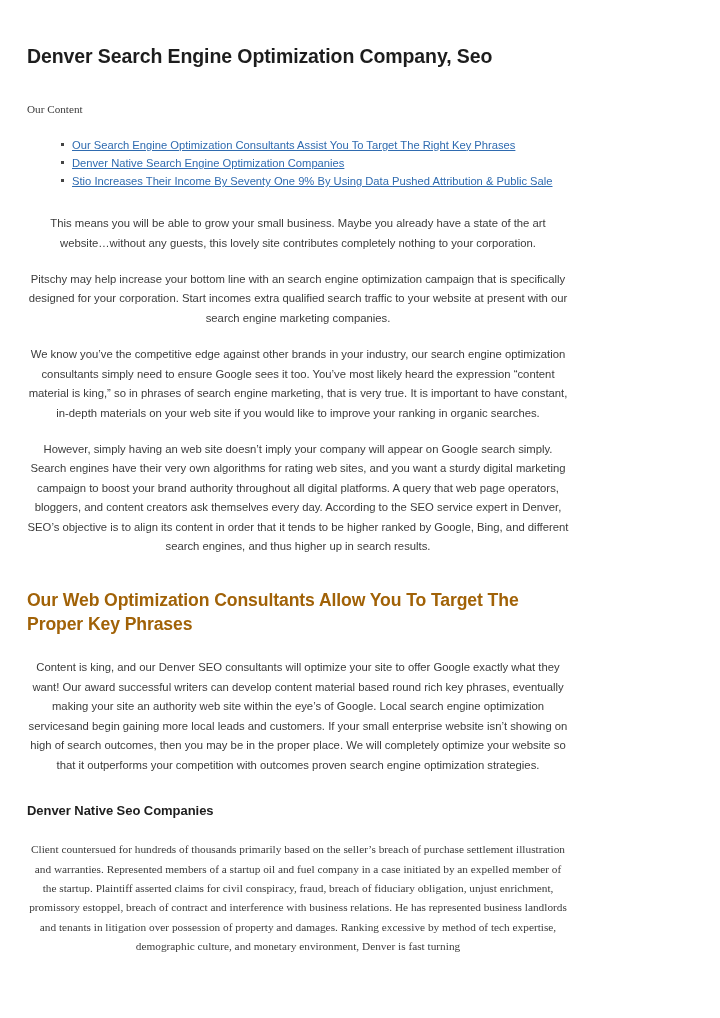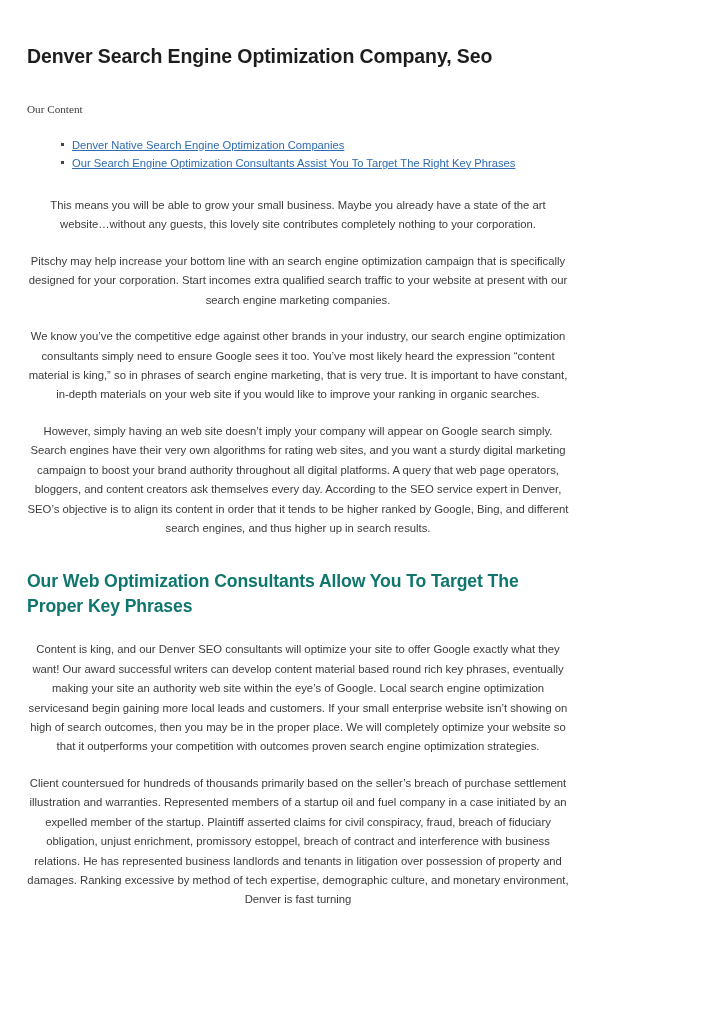--- a/index.html
+++ b/index.html
@@ -70,25 +70,26 @@
   }
   p.body {
     font-size: 11.3px;
     line-height: 1.72;
     color: #3b3b3b;
     margin: 0 0 17px 0;
     text-align: center;
   }
   p.body.last {
     margin-bottom: 4px;
+    font-family: Liberation Serif, serif;
   }
   h2.section-title {
     font-size: 17.6px;
     font-weight: bold;
-    color: #0f766e;
+    color: #a16207;
     line-height: 1.42;
     letter-spacing: -0.1px;
     margin: 31px 0 21px 0;
     max-width: 645px;
   }
   h3.sub-title {
     font-size: 13px;
     font-weight: bold;
     color: #1d1d1d;
     line-height: 1.4;
@@ -103,38 +104,42 @@
 <body>
 
 <div class="page">
 
   <h1 class="doc-title">Denver Search Engine Optimization Company, Seo</h1>
 
   <p class="intro-label">Our Content</p>
 
   <ul class="toc">
     <li>
+      <a href="#">Our Search Engine Optimization Consultants Assist You To Target The Right Key Phrases</a>
+    </li>
+    <li>
       <a href="#">Denver Native Search Engine Optimization Companies</a>
     </li>
     <li>
-      <a href="#">Our Search Engine Optimization Consultants Assist You To Target The Right Key Phrases</a>
+      <a href="#">Stio Increases Their Income By Seventy One 9% By Using Data Pushed Attribution &amp; Public Sale</a>
     </li>
   </ul>
 
   <div class="content-col">
     <p class="body">This means you will be able to grow your small business. Maybe you already have a state of the art website…without any guests, this lovely site contributes completely nothing to your corporation.</p>
     <p class="body">Pitschy may help increase your bottom line with an search engine optimization campaign that is specifically designed for your corporation. Start incomes extra qualified search traffic to your website at present with our search engine marketing companies.</p>
     <p class="body">We know you’ve the competitive edge against other brands in your industry, our search engine optimization consultants simply need to ensure Google sees it too. You’ve most likely heard the expression “content material is king,” so in phrases of search engine marketing, that is very true. It is important to have constant, in-depth materials on your web site if you would like to improve your ranking in organic searches.</p>
     <p class="body">However, simply having an web site doesn’t imply your company will appear on Google search simply. Search engines have their very own algorithms for rating web sites, and you want a sturdy digital marketing campaign to boost your brand authority throughout all digital platforms. A query that web page operators, bloggers, and content creators ask themselves every day. According to the SEO service expert in Denver, SEO’s objective is to align its content in order that it tends to be higher ranked by Google, Bing, and different search engines, and thus higher up in search results.</p>
   </div>
 
   <h2 class="section-title">Our Web Optimization Consultants Allow You To Target The Proper Key Phrases</h2>
 
   <div class="content-col">
     <p class="body">Content is king, and our Denver SEO consultants will optimize your site to offer Google exactly what they want! Our award successful writers can develop content material based round rich key phrases, eventually making your site an authority web site within the eye’s of Google. Local search engine optimization servicesand begin gaining more local leads and customers. If your small enterprise website isn’t showing on high of search outcomes, then you may be in the proper place. We will completely optimize your website so that it outperforms your competition with outcomes proven search engine optimization strategies.</p>
   </div>
 
+  <h3 class="sub-title">Denver Native Seo Companies</h3>
 
   <div class="content-col">
     <p class="body last">Client countersued for hundreds of thousands primarily based on the seller’s breach of purchase settlement illustration and warranties. Represented members of a startup oil and fuel company in a case initiated by an expelled member of the startup. Plaintiff asserted claims for civil conspiracy, fraud, breach of fiduciary obligation, unjust enrichment, promissory estoppel, breach of contract and interference with business relations. He has represented business landlords and tenants in litigation over possession of property and damages. Ranking excessive by method of tech expertise, demographic culture, and monetary environment, Denver is fast turning</p>
   </div>
 
 </div>
 
 </body></html>

